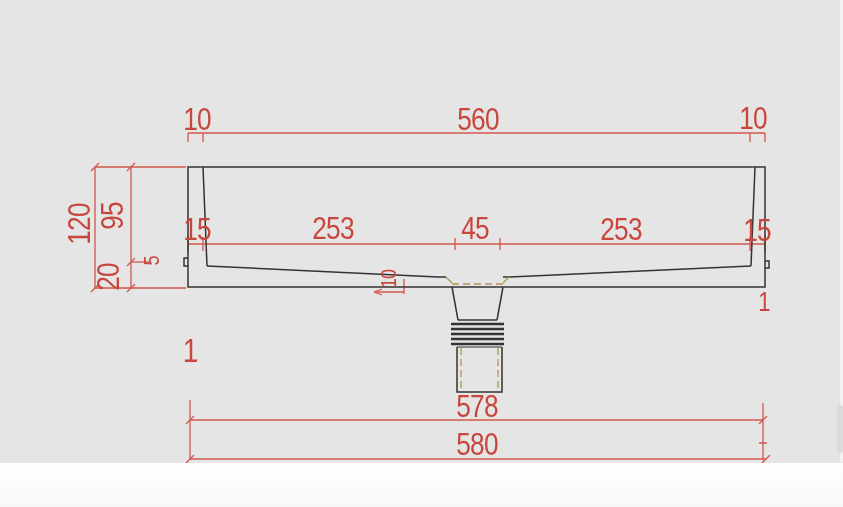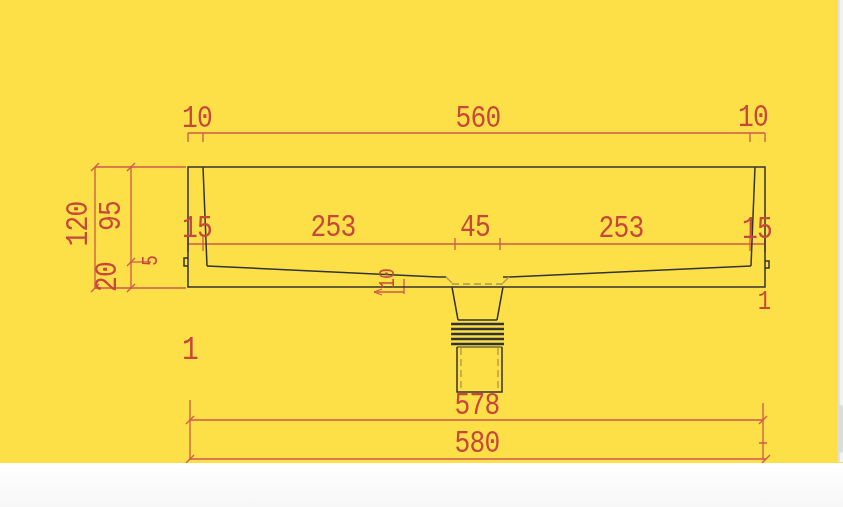--- a/index.html
+++ b/index.html
@@ -1,21 +1,21 @@
 <!DOCTYPE html>
 <html><head>
 <meta charset="utf-8">
 <style>
   html,body{margin:0;padding:0;background:#ffffff;}
   #stage{
     position:relative;
     width:843px;height:507px;
-    background:#fde047;
+    background:#e5e5e5;
     overflow:hidden;
-    font-family:Liberation Mono, monospace;
+    font-family:Liberation Sans, sans-serif;
   }
   svg{position:absolute;left:0;top:0;}
   .dim{
     position:absolute;
     color:#c8473c;
     font-size:32px;
     font-weight:400;
     line-height:1;
     white-space:nowrap;
     transform:translate(-50%,-50%) scaleX(0.82);

